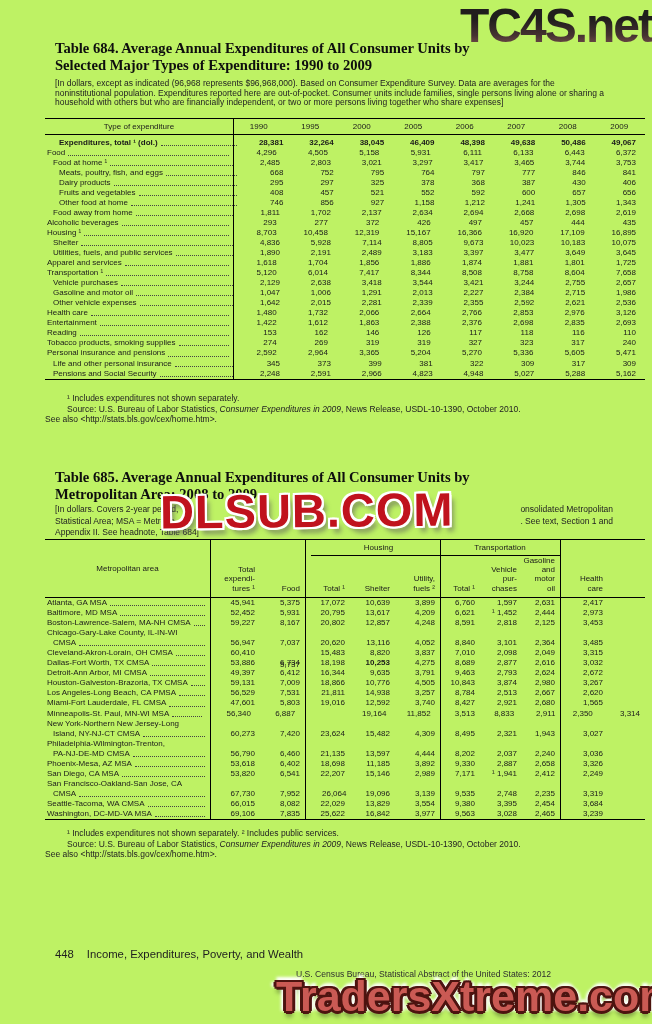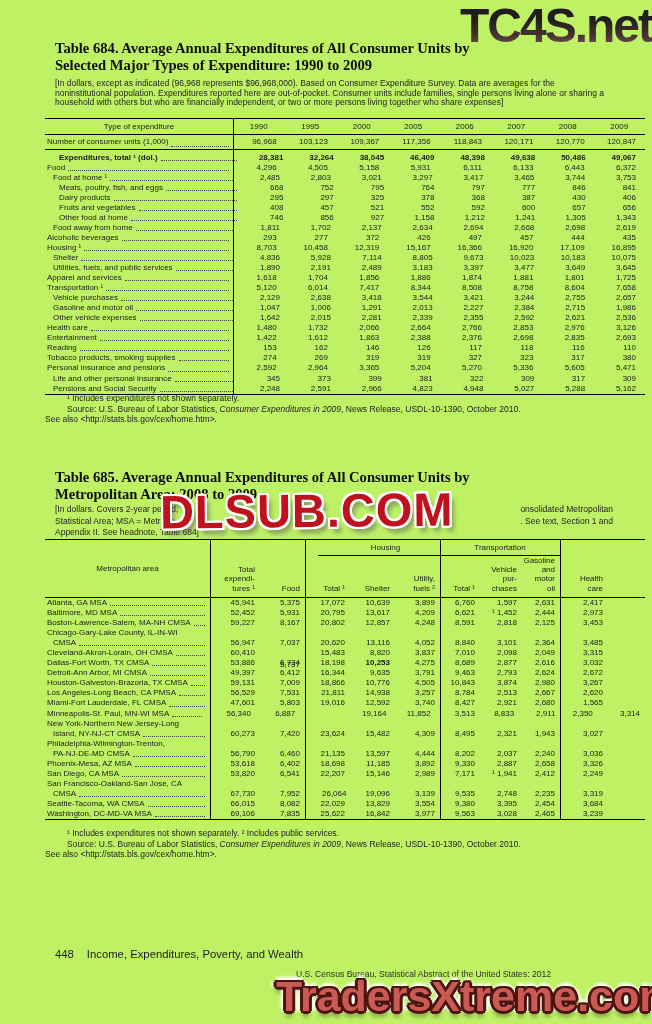--- a/index.html
+++ b/index.html
@@ -56,21 +56,21 @@
 
   
   #t685{position:absolute;left:45px;top:539px;width:600px;font-size:8px;
         border-top:1.6px solid #000;border-bottom:1.6px solid #000}
   #t685 .vl{position:absolute;top:0;bottom:0;width:1px;background:#000}
   #h685{position:relative;height:57px;border-bottom:1px solid #000}
   #metro-head{position:absolute;left:0;top:0;width:165px;height:57px;
               display:flex;align-items:center;justify-content:center}
   .grp{position:absolute;top:0;height:15px;border-bottom:1px solid #000;
        display:flex;align-items:center;justify-content:center}
-  #grp-h{left:273px;width:135px}
+  #grp-h{left:266px;width:135px}
   #grp-t{left:395px;width:120px}
   .shead{position:absolute;top:15px;height:40px;display:flex;align-items:flex-end;justify-content:flex-end;
          text-align:right;white-space:pre-line;padding:0 5px 2px 0;box-sizing:border-box;line-height:9.3px}
   .lab685{display:flex;width:165px;overflow:hidden;padding-left:2px;box-sizing:border-box}
   .lab685.cont{padding-left:8px}
   .c685{text-align:right;padding-right:5px;box-sizing:border-box}
 
   
   #footer{position:absolute;left:55px;top:948px;font-size:11.3px;color:#1e1e1e}
   #footer .pg{margin-right:13px}
@@ -99,34 +99,20 @@
           <div class="c684 hd">1995</div>
           <div class="c684 hd">2000</div>
           <div class="c684 hd">2005</div>
           <div class="c684 hd">2006</div>
           <div class="c684 hd">2007</div>
           <div class="c684 hd">2008</div>
           <div class="c684 hd">2009</div>
         </div>
     </div>
     <div id="b684">
-        <div class="trow tall">
-          <div class="lab684 ind0">
-            <span class="txt">Number of consumer units (1,000)</span>
-            <span class="lead"></span>
-          </div>
-          <div class="c684">96,968</div>
-          <div class="c684">103,123</div>
-          <div class="c684">109,367</div>
-          <div class="c684">117,356</div>
-          <div class="c684">118,843</div>
-          <div class="c684">120,171</div>
-          <div class="c684">120,770</div>
-          <div class="c684">120,847</div>
-        </div>
         <div class="trow bold gap">
           <div class="lab684 ind2">
             <span class="txt">Expenditures, total ¹ (dol.)</span>
             <span class="lead"></span>
           </div>
           <div class="c684">28,381</div>
           <div class="c684">32,264</div>
           <div class="c684">38,045</div>
           <div class="c684">46,409</div>
           <div class="c684">48,398</div>
@@ -405,21 +391,21 @@
             <span class="txt">Tobacco products, smoking supplies</span>
             <span class="lead"></span>
           </div>
           <div class="c684">274</div>
           <div class="c684">269</div>
           <div class="c684">319</div>
           <div class="c684">319</div>
           <div class="c684">327</div>
           <div class="c684">323</div>
           <div class="c684">317</div>
-          <div class="c684">380</div>
+          <div class="c684">240</div>
         </div>
         <div class="trow">
           <div class="lab684 ind0">
             <span class="txt">Personal insurance and pensions</span>
             <span class="lead"></span>
           </div>
           <div class="c684">2,592</div>
           <div class="c684">2,964</div>
           <div class="c684">3,365</div>
           <div class="c684">5,204</div>

